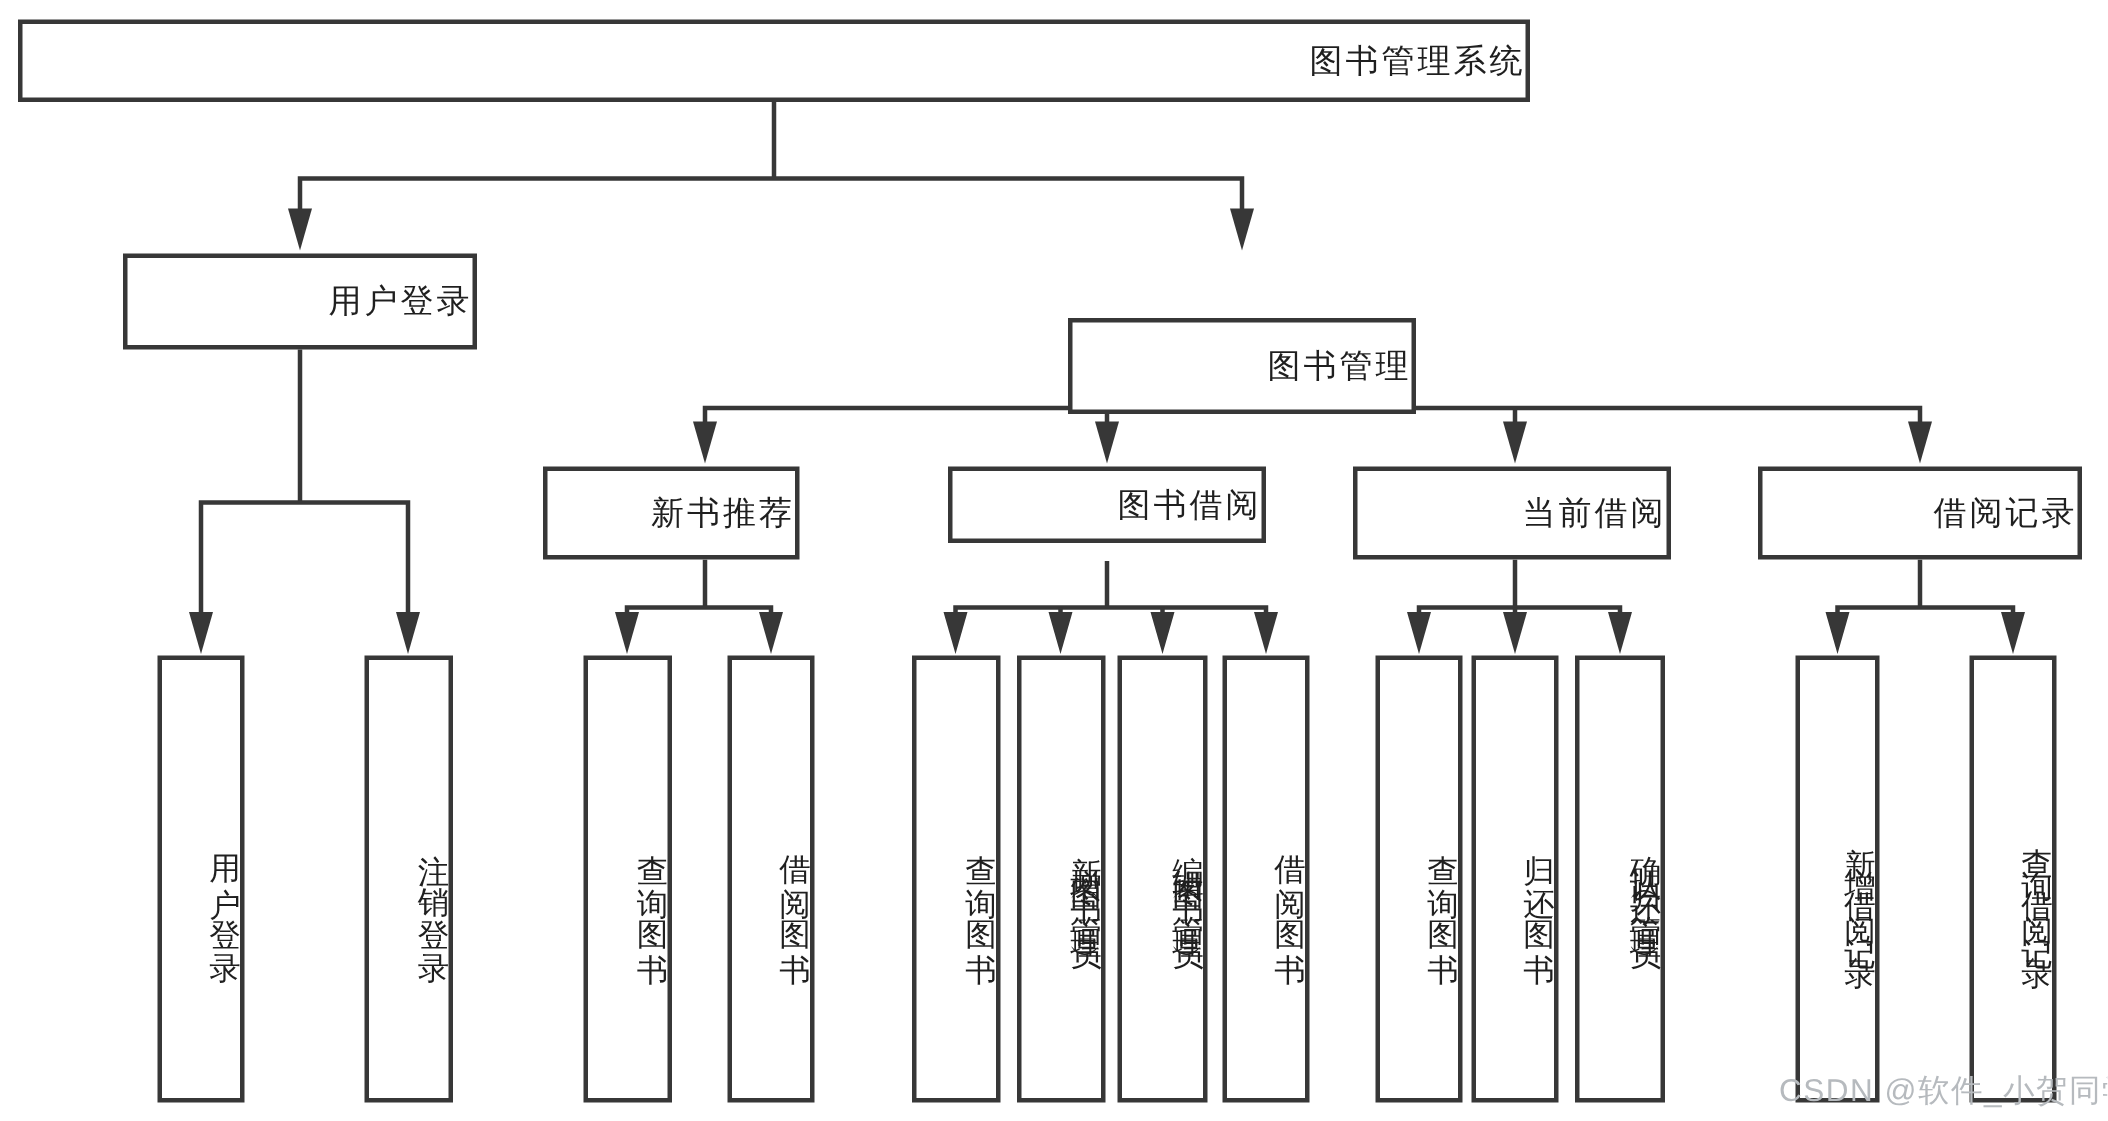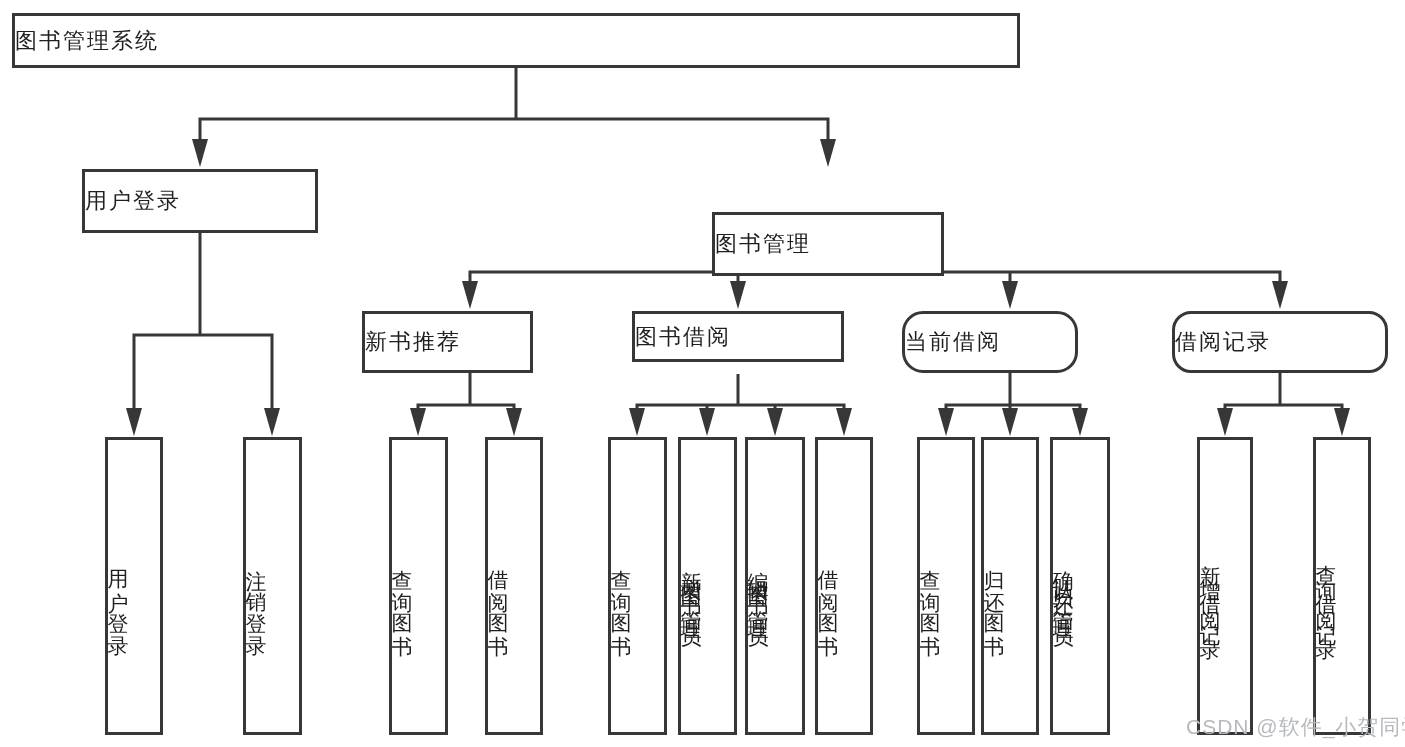--- a/index.html
+++ b/index.html
@@ -13,21 +13,21 @@
   }
   svg.wires { position: absolute; left: 0; top: 0; z-index: 1; }
   .node {
     position: absolute;
     box-sizing: border-box;
     background: #ffffff;
     border: 3px solid #373737;
     color: #1f1f1f;
     display: flex;
     align-items: center;
-    justify-content: flex-start;
+    justify-content: flex-end;
     z-index: 2;
     font-size: 22px;
     letter-spacing: 2px;
   }
   .leaf { font-size: 21px; letter-spacing: 0; }
   .leaf span {
     writing-mode: vertical-rl;
     text-orientation: mixed;
     line-height: 1;
     white-space: nowrap;
@@ -106,24 +106,24 @@
   <div class="node" style="left:712px; top:169px; width:232px; height:64px;margin-top:43px;">
     <span>图书管理</span>
   </div>
 
   <div class="node" style="left:362px; top:311px; width:171px; height:62px;">
     <span>新书推荐</span>
   </div>
   <div class="node" style="left:632px; top:311px; width:212px; height:51px;">
     <span>图书借阅</span>
   </div>
-  <div class="node" style="left:902px; top:311px; width:176px; height:62px;border-radius:21px;">
+  <div class="node" style="left:902px; top:311px; width:212px; height:62px;">
     <span>当前借阅</span>
   </div>
-  <div class="node" style="left:1172px; top:311px; width:216px; height:62px;border-radius:19px;">
+  <div class="node" style="left:1172px; top:311px; width:216px; height:62px;">
     <span>借阅记录</span>
   </div>
 
   <div class="node leaf ls4" style="left:105px; top:437px; width:58px; height:298px;">
     <span>用户登录</span>
   </div>
   <div class="node leaf ls4" style="left:243px; top:437px; width:59px; height:298px;">
     <span>注销登录</span>
   </div>
 

